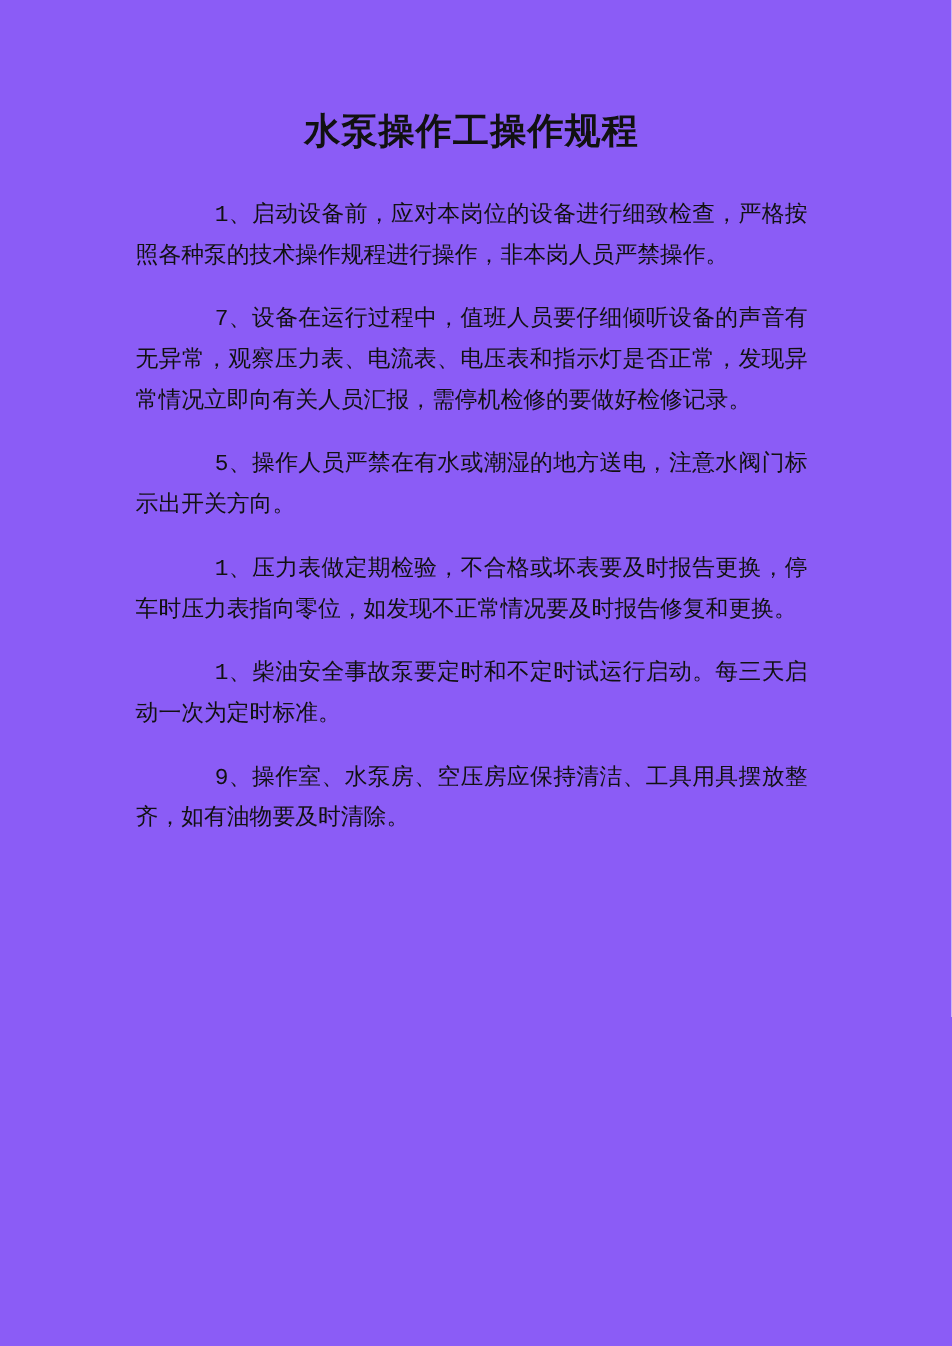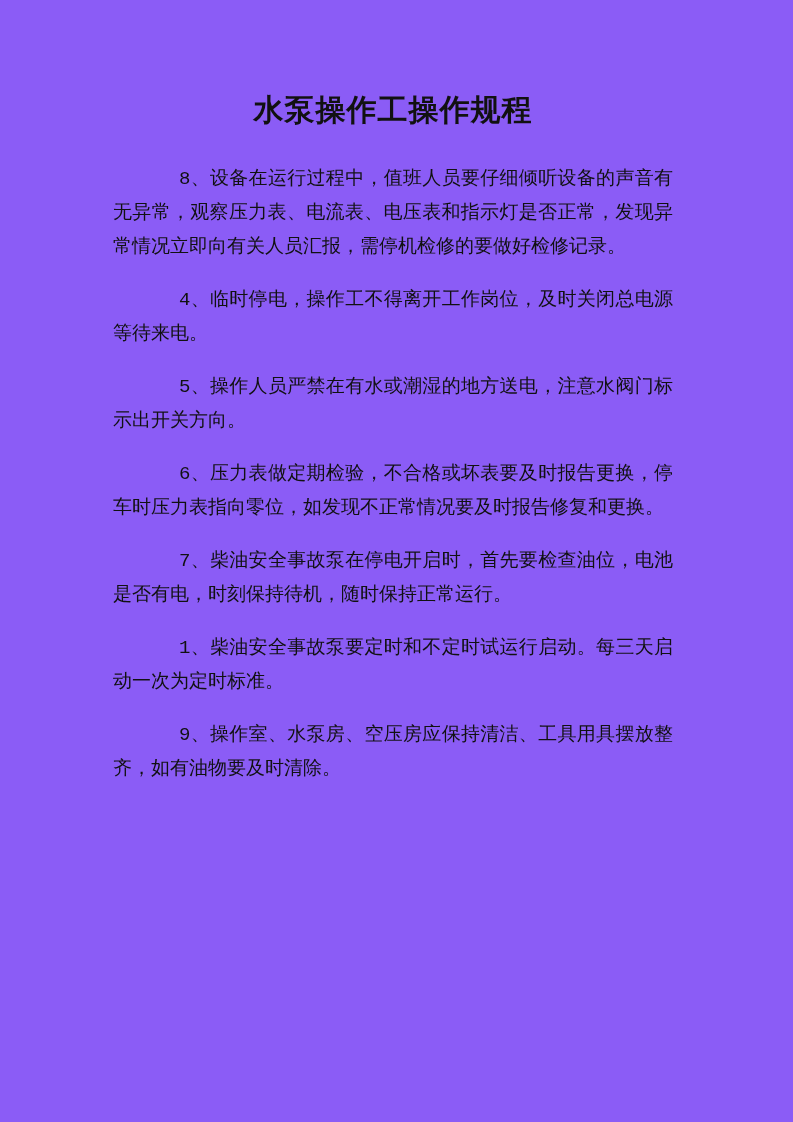--- a/index.html
+++ b/index.html
@@ -40,21 +40,20 @@
     color: #111111;
   }
 </style>
 </head>
 <body>
 
 <div class="page">
   <div class="content">
     <h1 class="title">水泵操作工操作规程</h1>
 
-    <p class="para">8、设备在运行过程中，值班人员要仔细倾听设备的声音有无异常，观察压力表、电流表、电压表和指示灯是否正常，发现异常情况立即向有关人员汇报，需停机检修的要做好检修记录。</p>
-    <p class="para">4、临时停电，操作工不得离开工作岗位，及时关闭总电源等待来电。</p>
+    <p class="para">1、启动设备前，应对本岗位的设备进行细致检查，严格按照各种泵的技术操作规程进行操作，非本岗人员严禁操作。</p>
+    <p class="para">7、设备在运行过程中，值班人员要仔细倾听设备的声音有无异常，观察压力表、电流表、电压表和指示灯是否正常，发现异常情况立即向有关人员汇报，需停机检修的要做好检修记录。</p>
     <p class="para">5、操作人员严禁在有水或潮湿的地方送电，注意水阀门标示出开关方向。</p>
-    <p class="para">6、压力表做定期检验，不合格或坏表要及时报告更换，停车时压力表指向零位，如发现不正常情况要及时报告修复和更换。</p>
-    <p class="para">7、柴油安全事故泵在停电开启时，首先要检查油位，电池是否有电，时刻保持待机，随时保持正常运行。</p>
+    <p class="para">1、压力表做定期检验，不合格或坏表要及时报告更换，停车时压力表指向零位，如发现不正常情况要及时报告修复和更换。</p>
     <p class="para">1、柴油安全事故泵要定时和不定时试运行启动。每三天启动一次为定时标准。</p>
     <p class="para">9、操作室、水泵房、空压房应保持清洁、工具用具摆放整齐，如有油物要及时清除。</p>
   </div>
 </div>
 
 </body></html>

